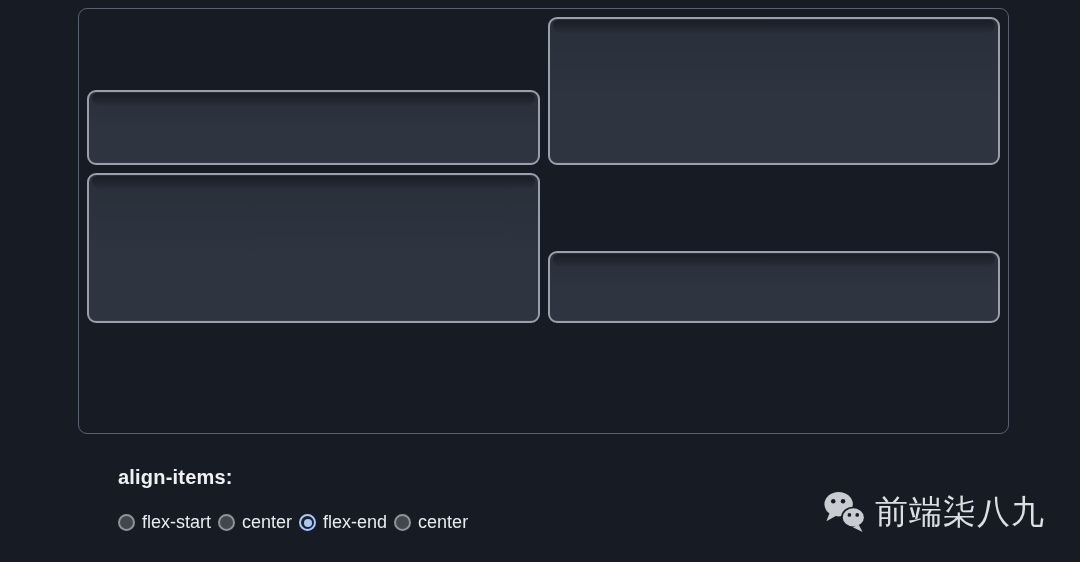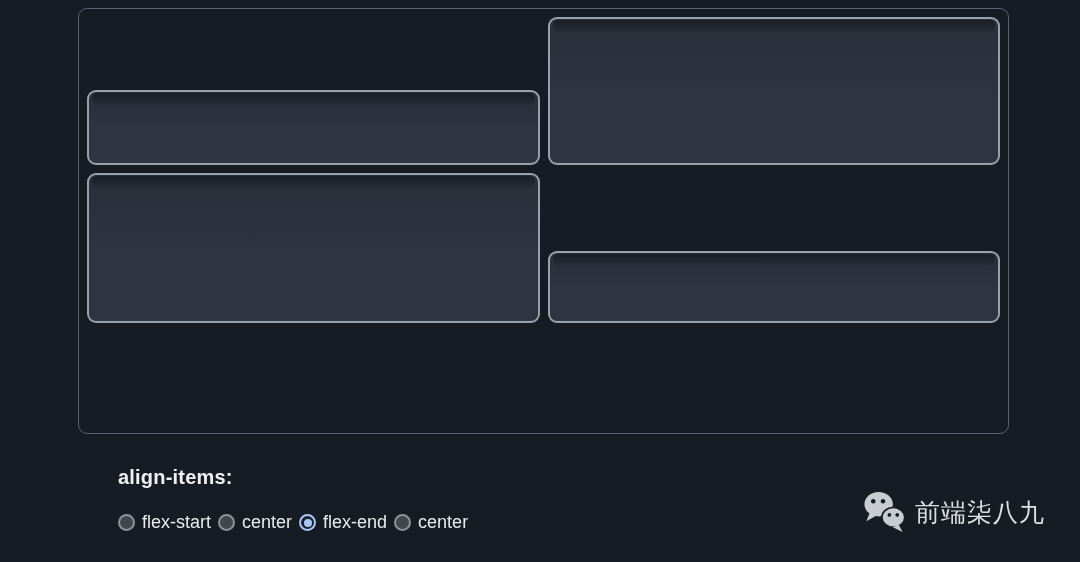--- a/index.html
+++ b/index.html
@@ -117,21 +117,21 @@
     position: absolute;
     right: 35px;
     top: 489px;
     display: flex;
     align-items: center;
     gap: 7px;
   }
   .brand-icon { width: 47px; height: 47px; }
   .brand-name {
     color: #dcdee1;
-    font-size: 25px;
+    font-size: 33px;
     letter-spacing: 1px;
     white-space: nowrap;
   }
 </style>
 </head>
 <body>
 
 <div class="stage">
 
   <div class="flex-demo">

